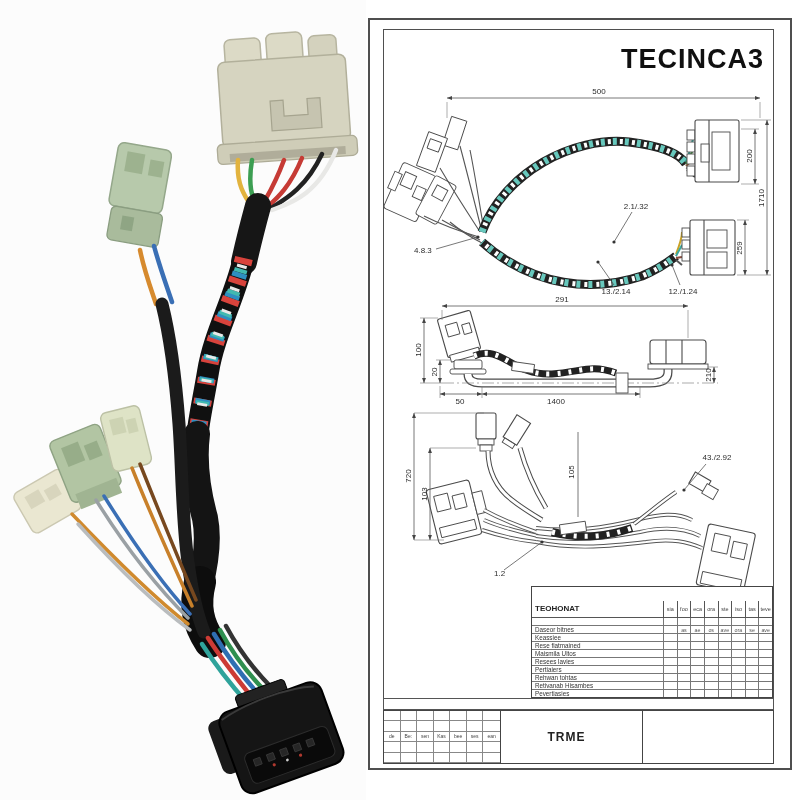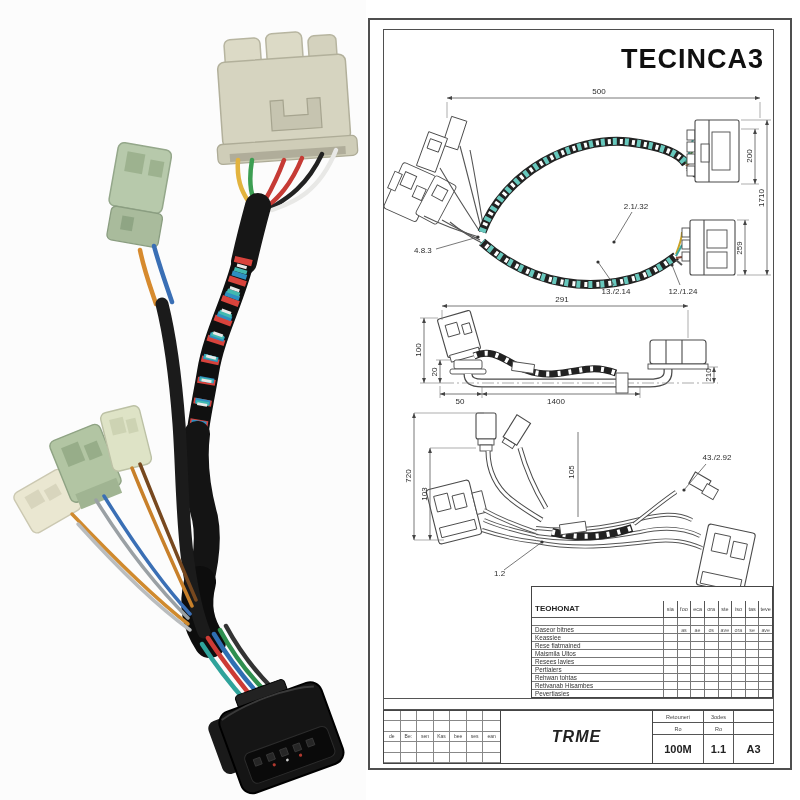--- a/index.html
+++ b/index.html
@@ -51,24 +51,24 @@
 
   
   .tblock{position:absolute;left:13px;top:690px;width:391px;height:54px;
         border:1px solid #444;box-sizing:border-box;background:#fff;}
   .revision-grid{position:absolute;left:0;top:0;width:117px;height:100%;
         border-right:1px solid #444;box-sizing:border-box;
         display:grid;grid-template-columns:repeat(7,1fr);grid-template-rows:repeat(5,1fr);}
   .g-c{border-right:1px solid #888;border-bottom:1px solid #888;font-size:5px;color:#444;
         display:flex;align-items:center;justify-content:center;overflow:hidden;}
   .g-c:nth-child(7n){border-right:none;}
-  .drawing-name{position:absolute;left:117px;top:0;width:152px;height:100%;
+  .drawing-name{position:absolute;left:107px;top:0;width:152px;height:100%;
         border-right:1px solid #444;box-sizing:border-box;
         display:flex;align-items:center;justify-content:center;
-        font-size:16px;font-weight:bold;letter-spacing:1px;color:#222;font-style:italic;}
+        font-size:12px;font-weight:bold;letter-spacing:1px;color:#222;}
   .tb-right{position:absolute;left:269px;top:0;width:120px;height:100%;
         display:grid;grid-template-columns:51px 30px 39px;grid-template-rows:12px 12px 1fr;}
   .tb-cell{border-right:1px solid #555;border-bottom:1px solid #555;font-size:5.5px;color:#444;
         display:flex;align-items:center;justify-content:center;overflow:hidden;}
   .tb-cell.last-col{border-right:none;}
   .tb-val{font-size:11px;font-weight:bold;color:#222;border-bottom:none;}
 </style>
 </head>
 <body>
 
@@ -590,25 +590,14 @@
         <div class="g-c"></div>
         <div class="g-c"></div>
         <div class="g-c"></div>
         <div class="g-c"></div>
         <div class="g-c"></div>
         <div class="g-c"></div>
         <div class="g-c"></div>
         <div class="g-c"></div>
       </div>
     <div class="drawing-name">TRME</div>
-    <div class="tb-right">
-      <div class="tb-cell">Retouneri</div>
-      <div class="tb-cell">3odes</div>
-      <div class="tb-cell last-col"></div>
-      <div class="tb-cell">Ro</div>
-      <div class="tb-cell">Ro</div>
-      <div class="tb-cell last-col"></div>
-      <div class="tb-cell tb-val">100M</div>
-      <div class="tb-cell tb-val">1.1</div>
-      <div class="tb-cell tb-val last-col">A3</div>
-    </div>
   </div>
 </div>
 
 </body></html>

